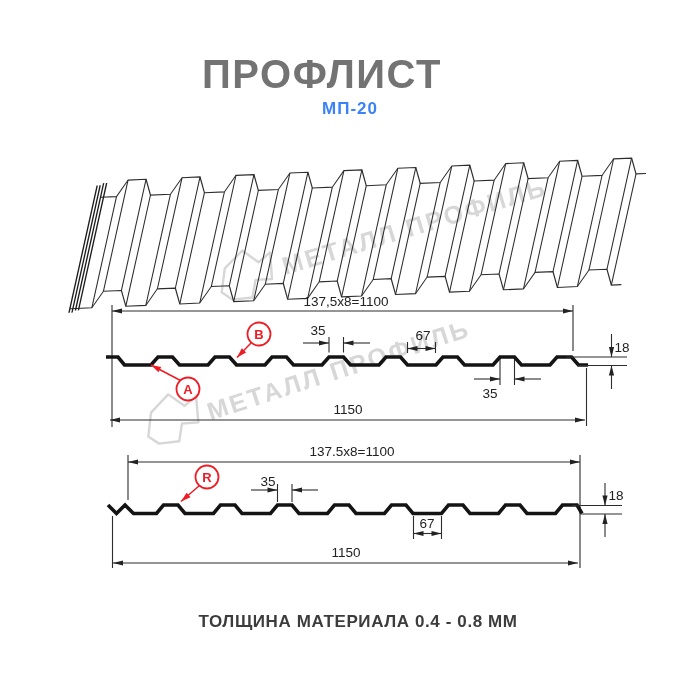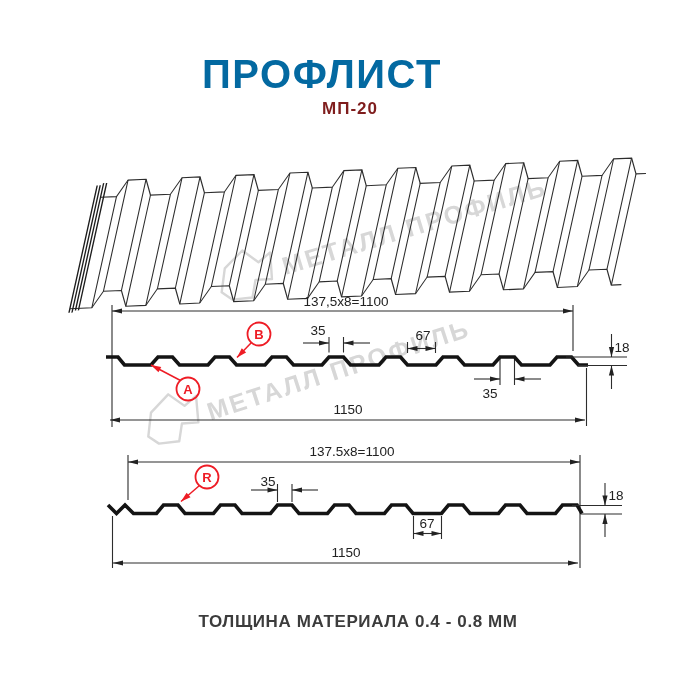--- a/index.html
+++ b/index.html
@@ -1,21 +1,21 @@
 <!DOCTYPE html>
 <html style="--red: #ee1c25; --wm: #d7d7d7;"><head>
 <meta charset="utf-8">
 <style>
   html,body{margin:0;padding:0;background:#fff;}
   .page{position:relative;width:700px;height:700px;background:#fff;overflow:hidden;
         font-family:"Liberation Sans",sans-serif;}
   .hdr{position:absolute;left:0;top:52px;width:644px;text-align:center;
-       font-weight:bold;font-size:40px;letter-spacing:1.5px;color:#0369a1;}
+       font-weight:bold;font-size:40px;letter-spacing:1.5px;color:#737373;}
   .sub{position:absolute;left:0;top:99px;width:700px;text-align:center;
-       font-weight:bold;font-size:17px;letter-spacing:1px;color:#7f1d1d;}
+       font-weight:bold;font-size:17px;letter-spacing:1px;color:#3b82f6;}
   .cap{position:absolute;left:8px;top:612px;width:700px;text-align:center;
        font-weight:bold;font-size:17px;letter-spacing:.6px;color:#3c3c3c;}
   svg{position:absolute;left:0;top:0;}
   .thin{stroke:#2d2d2d;stroke-width:1.1;fill:none;}
   .edge{stroke:#1d1d1d;stroke-width:1.4;fill:none;}
   .thick{stroke:#141414;stroke-width:3.6;fill:none;stroke-linejoin:miter;stroke-linecap:butt;}
   .dimtxt{font-family:"Liberation Sans",sans-serif;font-size:13.5px;fill:#222;}
   .red{stroke:var(--red,#ee1c25);fill:none;stroke-width:1.8;}
   .redln{stroke:var(--red,#ee1c25);stroke-width:1.5;fill:none;}
   .redtxt{font-family:"Liberation Sans",sans-serif;font-size:13px;font-weight:bold;

